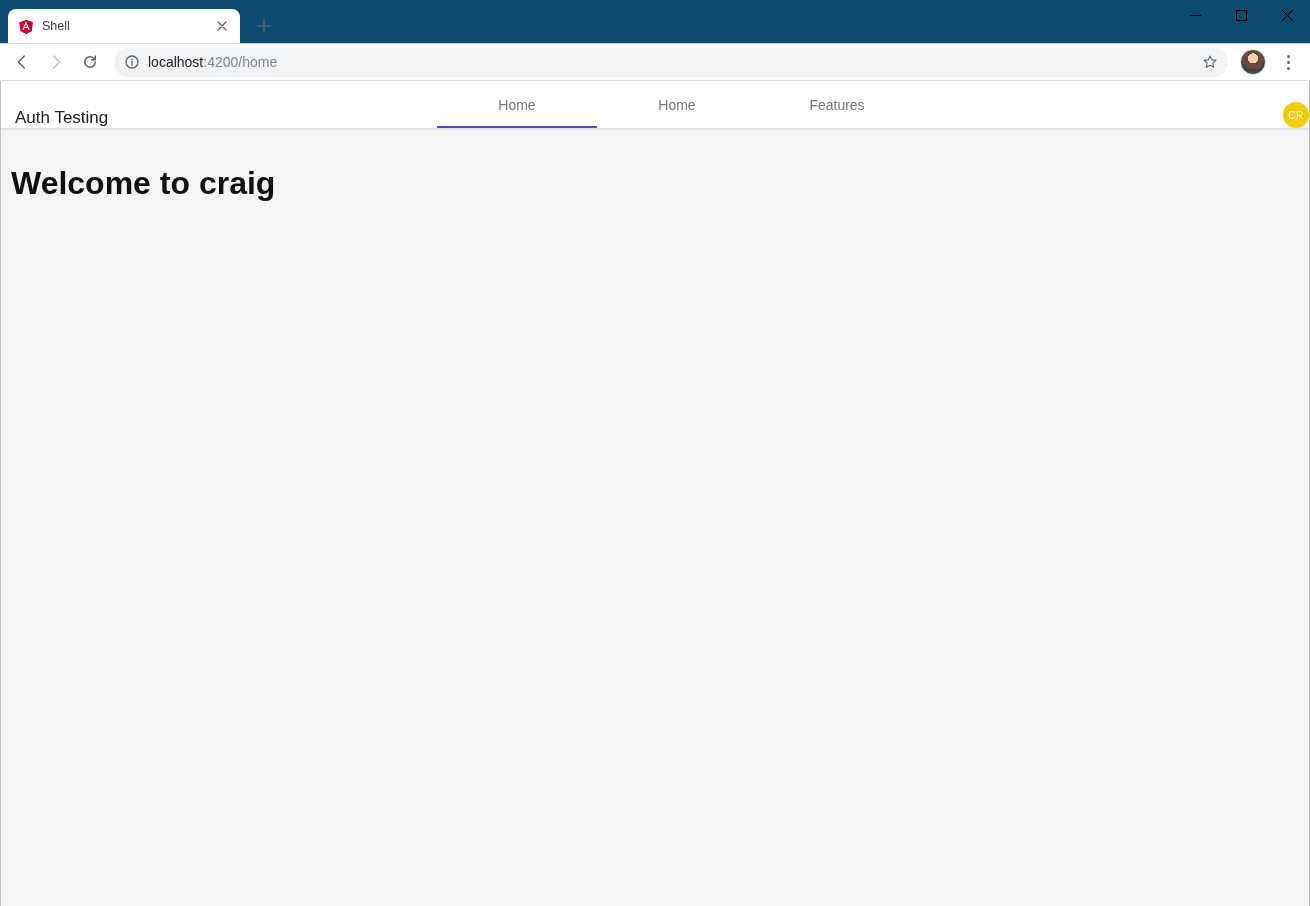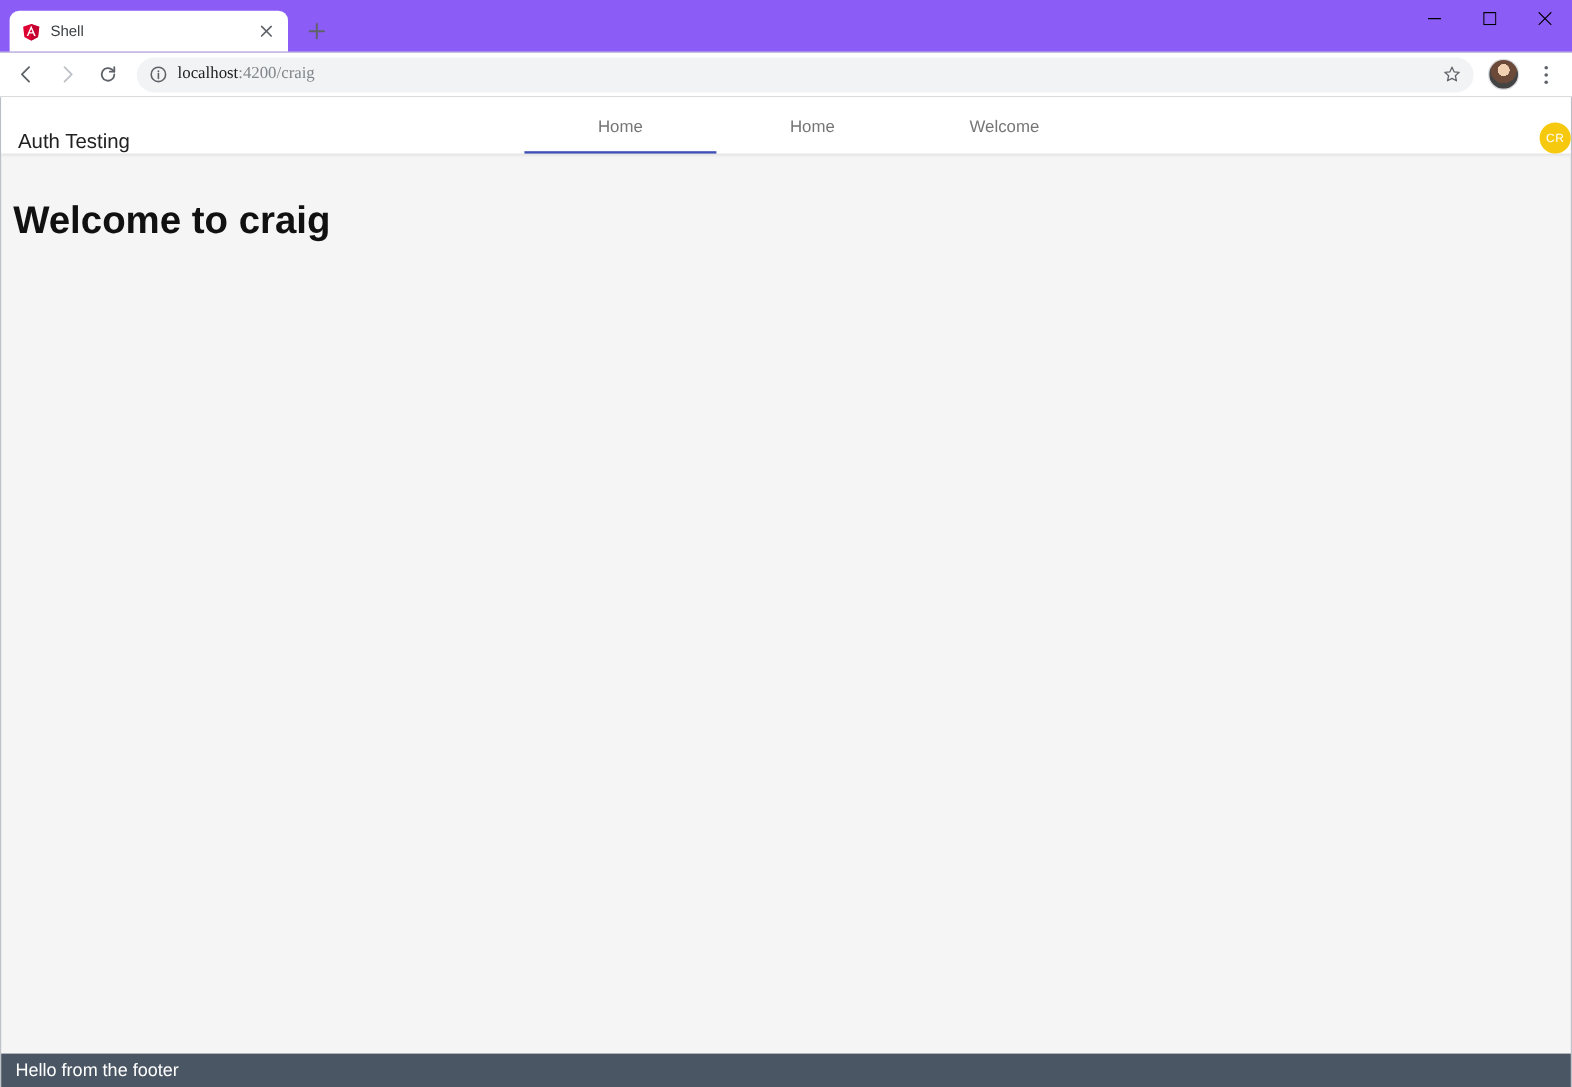--- a/index.html
+++ b/index.html
@@ -2,21 +2,21 @@
 <html><head>
 <meta charset="utf-8">
 <style>
   * { box-sizing: border-box; margin: 0; padding: 0; }
   html, body { height: 100%; width: 100%; font-family: "Segoe UI", Arial, sans-serif; }
   body { display: flex; flex-direction: column; overflow: hidden; }
 
   
   .titlebar {
     height: 44px;
-    background: #8b5cf6;
+    background: #0c4a6e;
     display: flex;
     align-items: flex-end;
     position: relative;
     border-bottom: 1px solid #cfd2d7;
   }
   .window-controls {
     position: absolute;
     top: 0; right: 0;
     display: flex;
     height: 30px;
@@ -94,21 +94,20 @@
     height: 29px;
     background: #f1f3f4;
     border-radius: 15px;
     display: flex;
     align-items: center;
     padding: 0 10px;
     margin: 0 6px;
     font-size: 14px;
     color: #202124;
     gap: 8px;
-    font-family: Liberation Serif, serif;
   }
   .omnibox .site-info-icon { color: #5f6368; display:flex; }
   .omnibox .url { flex: 1; display: flex; align-items: baseline; }
   .omnibox .url .host-path { color: #202124; }
   .omnibox .url .port-path { color: #80868b; }
   .omnibox .star-icon { color: #5f6368; display:flex; }
   .profile-avatar {
     width: 26px; height: 26px; border-radius: 50%;
     background: radial-gradient(circle at 50% 35%, #f2d1b3 0 25%, #6b4a3a 26% 55%, #444 56% 100%);
     margin: 0 4px;
@@ -277,21 +276,21 @@
   <div class="omnibox">
     <span class="site-info-icon">
       <svg width="16" height="16" viewBox="0 0 24 24">
           <circle cx="12" cy="12" r="9" fill="none" stroke="#5f6368" stroke-width="2"></circle>
           <line x1="12" y1="11" x2="12" y2="17" stroke="#5f6368" stroke-width="2" stroke-linecap="round"></line>
           <circle cx="12" cy="8" r="1.2" fill="#5f6368"></circle>
         </svg>
     </span>
     <span class="url">
       <span class="host-path">localhost</span>
-        <span class="port-path">:4200/craig</span>
+        <span class="port-path">:4200/home</span>
     </span>
     <span class="star-icon">
       <svg width="16" height="16" viewBox="0 0 24 24">
           <path d="M12 3l2.6 5.8 6.4.6-4.8 4.3 1.4 6.3L12 17l-5.6 3 1.4-6.3L3 9.4l6.4-.6L12 3z" fill="none" stroke="#5f6368" stroke-width="1.6" stroke-linejoin="round"></path>
         </svg>
     </span>
   </div>
 
   <div class="profile-avatar"></div>
   <div class="tb-btn">
@@ -309,30 +308,27 @@
     <div class="brand">Auth Testing</div>
 
     <div class="nav-tabs">
       <div class="nav-tab active">
         <span>Home</span>
       </div>
       <div class="nav-tab">
         <span>Home</span>
       </div>
       <div class="nav-tab">
-        <span>Welcome</span>
+        <span>Features</span>
       </div>
     </div>
 
     <div class="header-right">
       <div class="user-chip">CR</div>
     </div>
   </div>
 
   <div class="main-content">
     <h1>Welcome to craig</h1>
   </div>
 
-  <div class="app-footer">
-    <span>Hello from the footer</span>
-  </div>
 
 </div>
 
 </body></html>

